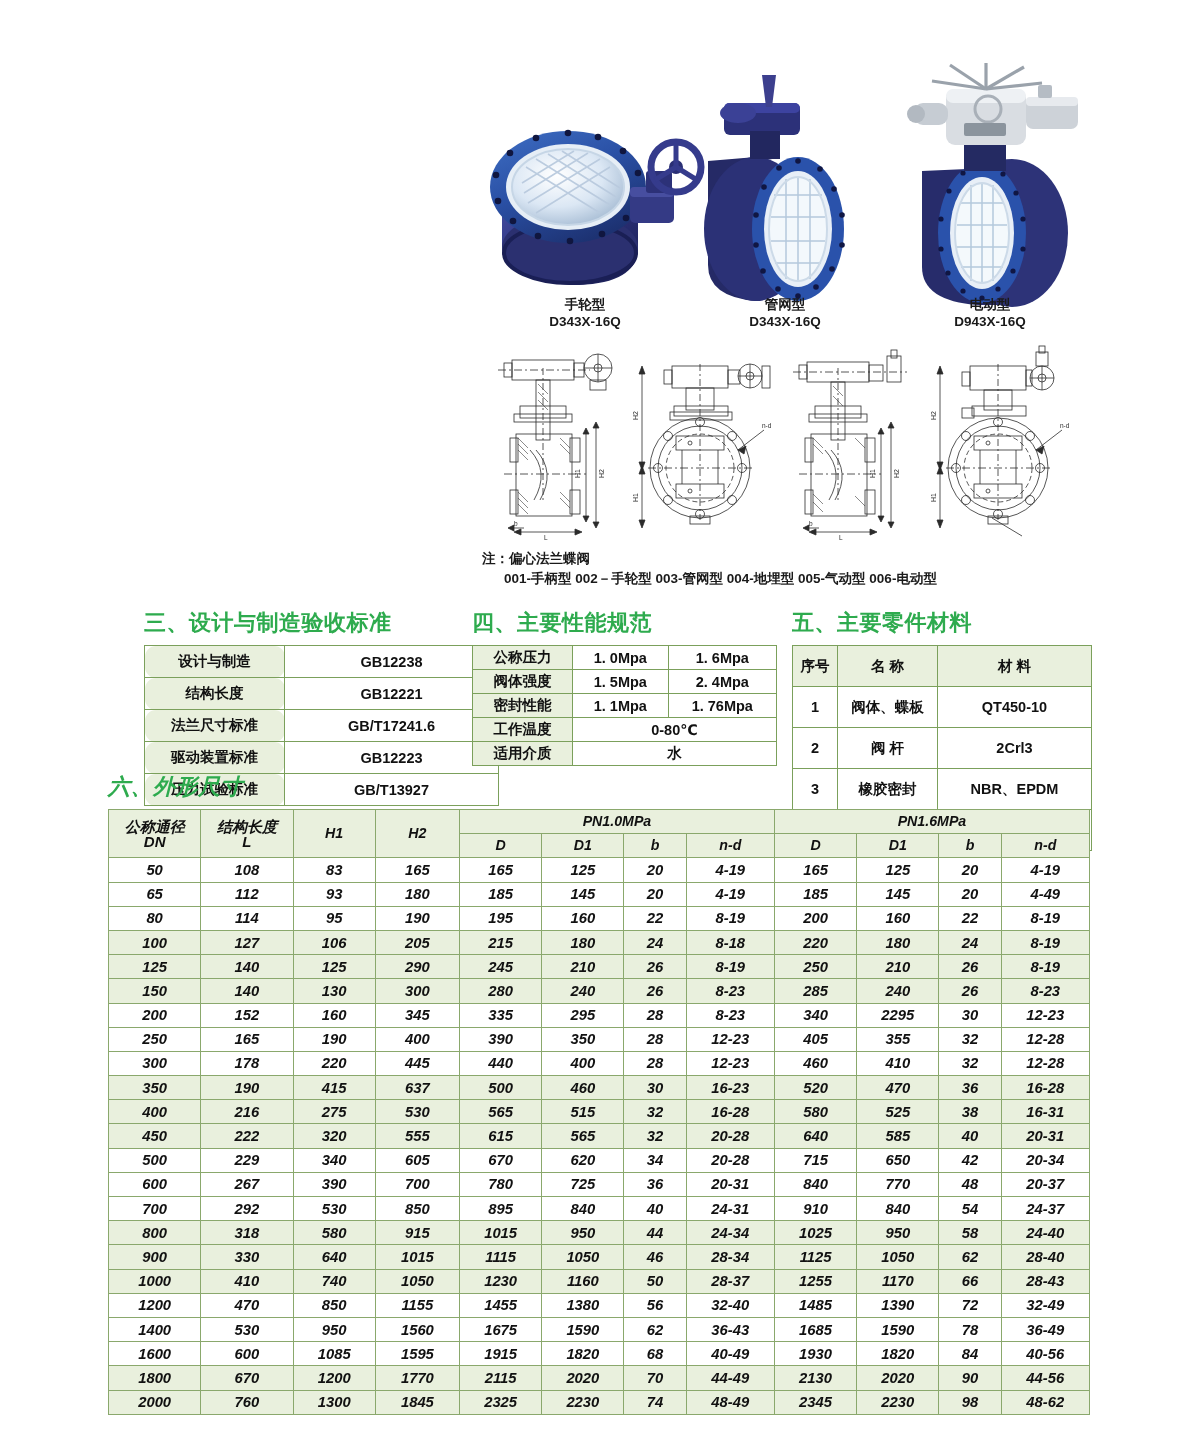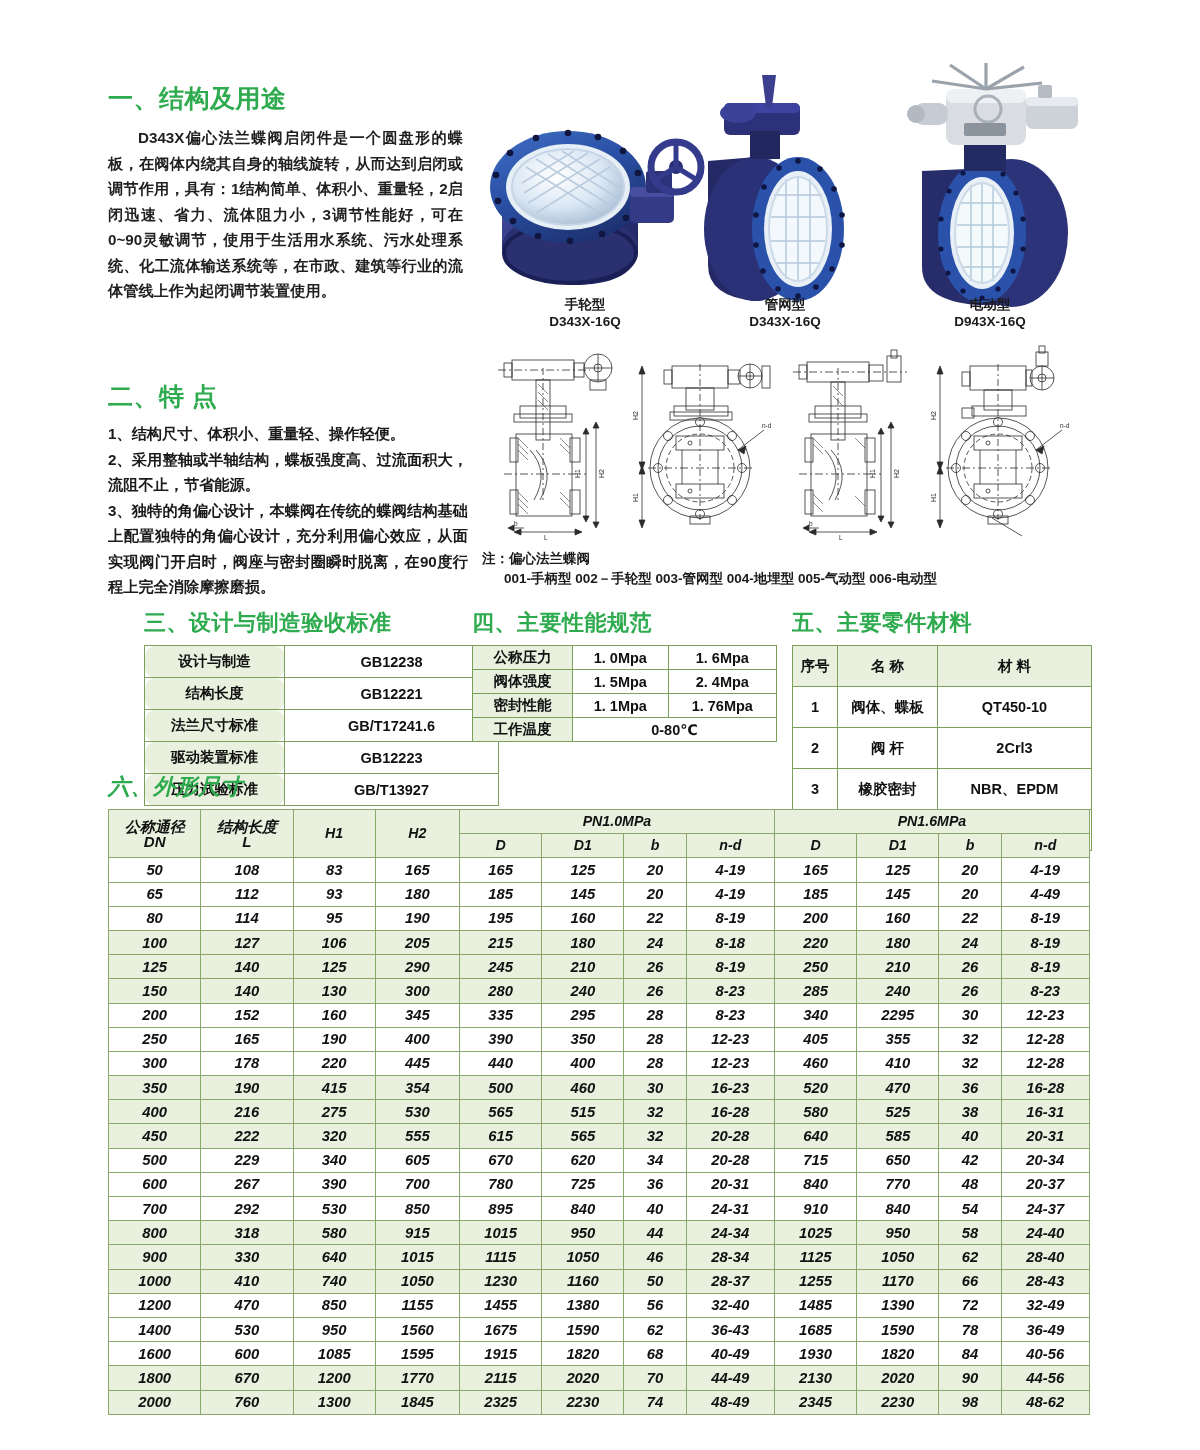--- a/index.html
+++ b/index.html
@@ -101,31 +101,21 @@
   .col-d    { width:82px; }
   .col-d1   { width:82px; }
   .col-b    { width:62px; }
   .col-nd   { width:88px; }
 </style>
 </head>
 <body>
 
 <div class="page">
 
-  <div class="left-col">
-    <div id="sec1-title" class="h-green h1-size">一、结构及用途</div>
-    <p class="body-text"><span class="indent"></span><span>D343X偏心法兰蝶阀启闭件是一个圆盘形的蝶板，在阀体内绕其自身的轴线旋转，从而达到启闭或调节作用，具有：1结构简单、体积小、重量轻，2启闭迅速、省力、流体阻力小，3调节性能好，可在0~90灵敏调节，使用于生活用水系统、污水处理系统、化工流体输送系统等，在市政、建筑等行业的流体管线上作为起闭调节装置使用。</span></p>
-  </div>
-
-  <div id="sec2">
-    <div id="sec2-title" class="h-green h1-size">二、特 点</div>
-    <p class="feat-line">1、结构尺寸、体积小、重量轻、操作轻便。</p>
-    <p class="feat-line">2、采用整轴或半轴结构，蝶板强度高、过流面积大，流阻不止，节省能源。</p>
-    <p class="feat-line">3、独特的角偏心设计，本蝶阀在传统的蝶阀结构基础上配置独特的角偏心设计，充分利用偏心效应，从面实现阀门开启时，阀座与密封圈瞬时脱离，在90度行程上完全消除摩擦磨损。</p>
-  </div>
+
 
   <div class="photos">
 
     <svg class="photo-wrap" style="left:0px; top:50px;" width="230" height="205" viewBox="0 0 230 205">
       <defs>
         <linearGradient id="bodyG" x1="0" y1="0" x2="1" y2="1">
           <stop offset="0%" stop-color="#4a53a8"></stop>
             <stop offset="45%" stop-color="#2e3480"></stop>
             <stop offset="100%" stop-color="#1b1f52"></stop>
         </linearGradient>
@@ -578,20 +568,24 @@
           </tr>
       <tr>
         <td class="k shade">密封性能</td>
         <td class="white">1. 1Mpa</td>
         <td class="white">1. 76Mpa</td>
           </tr>
       <tr>
         <td class="k shade">工作温度</td>
         <td class="white" colspan="2">0-80℃</td>
           </tr>
+      <tr>
+        <td class="k shade">适用介质</td>
+        <td class="white" colspan="2">水</td>
+          </tr>
     </tbody>
       </table>
   </div>
 
   <div id="sec5">
     <div class="h-green mid-title">五、主要零件材料</div>
     <table id="t5" class="gt">
         <tbody>
       <tr>
         <td class="n shade">序号</td>
@@ -789,21 +783,21 @@
             <td class="white">12-23</td>
             <td class="white">460</td>
             <td class="white">410</td>
             <td class="white">32</td>
             <td class="white">12-28</td>
           </tr>
           <tr>
             <td class="shade">350</td>
             <td class="shade">190</td>
             <td class="shade">415</td>
-            <td class="shade">354</td>
+            <td class="shade">637</td>
             <td class="shade">500</td>
             <td class="shade">460</td>
             <td class="shade">30</td>
             <td class="shade">16-23</td>
             <td class="shade">520</td>
             <td class="shade">470</td>
             <td class="shade">36</td>
             <td class="shade">16-28</td>
           </tr>
           <tr>

